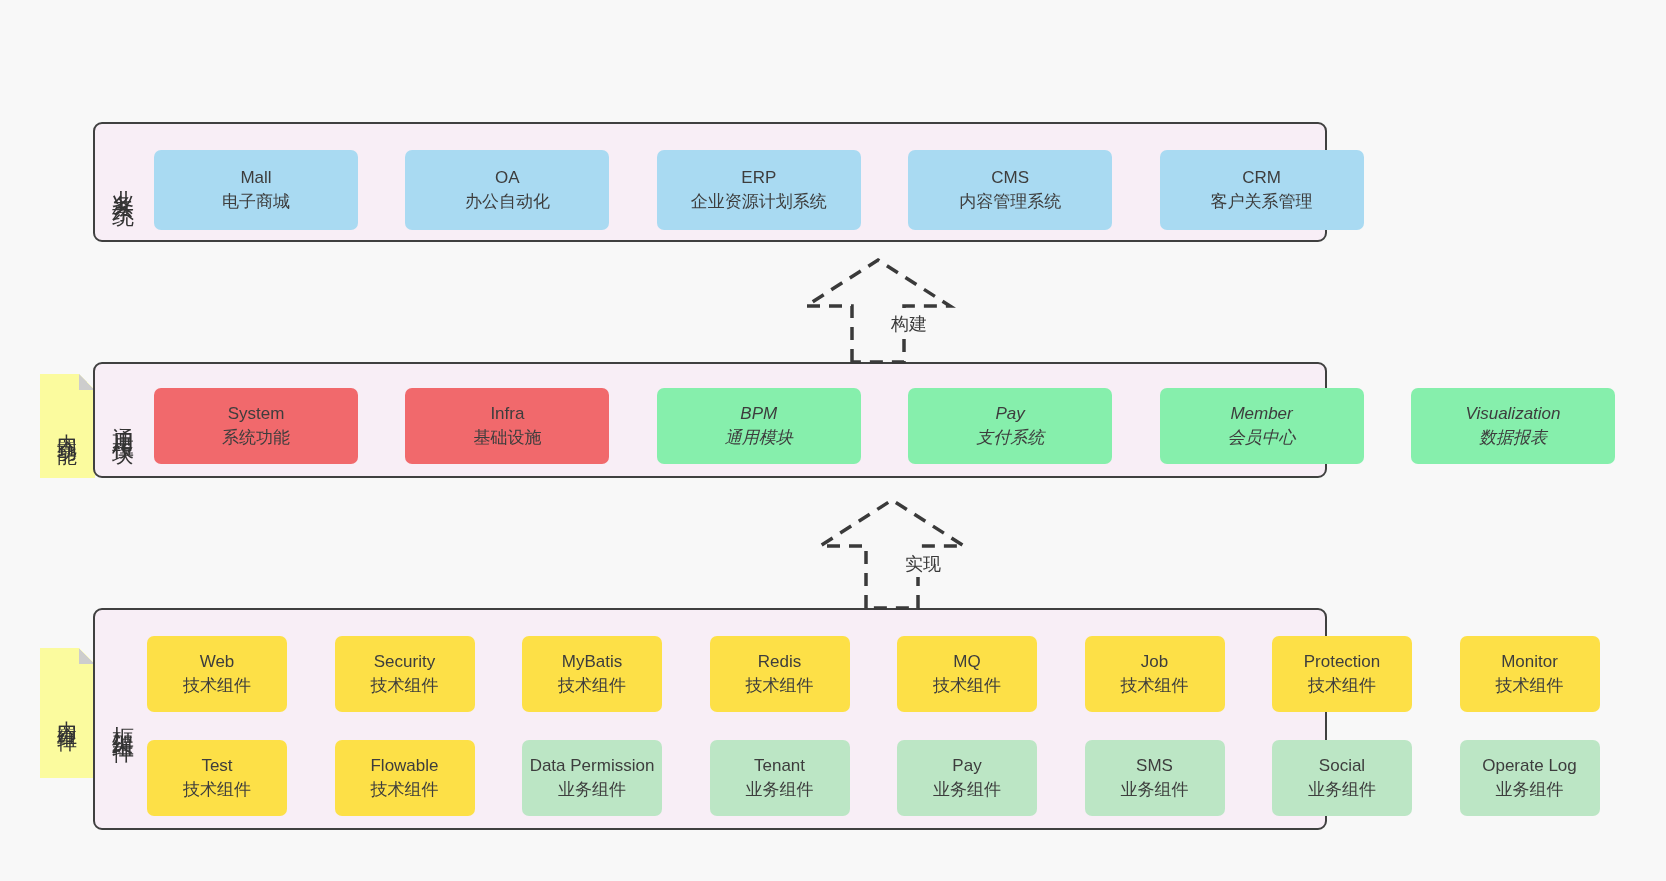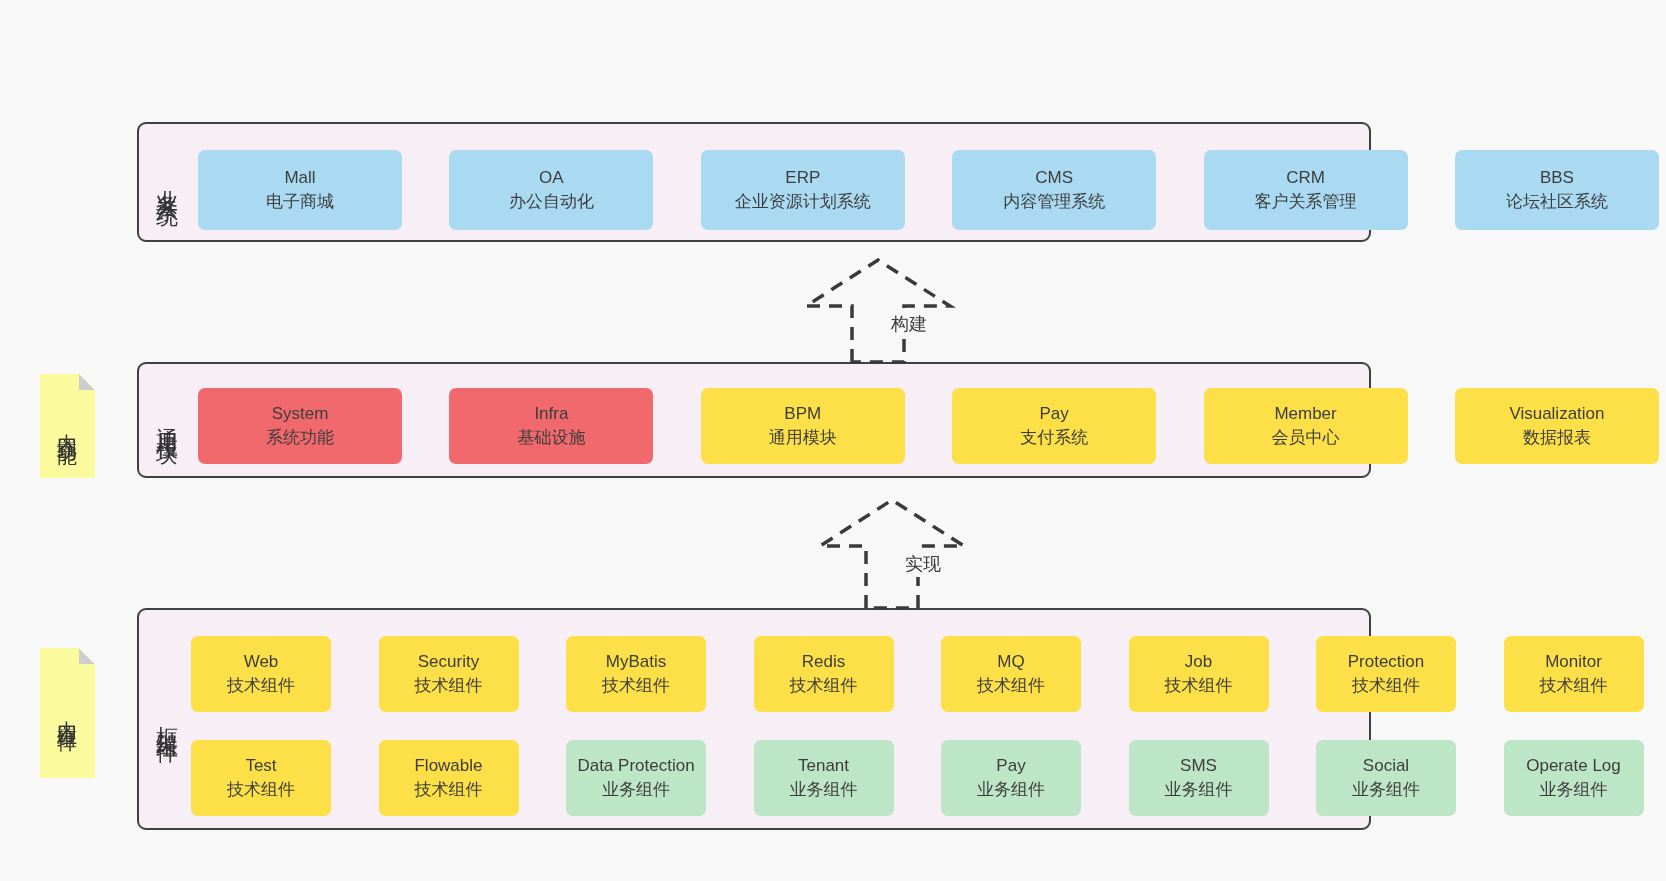--- a/index.html
+++ b/index.html
@@ -8,21 +8,21 @@
     background:#f8f8f8;
     font-family:"Liberation Sans","DejaVu Sans",sans-serif;
     color:#3b3b3b;
   }
   .canvas{position:absolute;inset:0;}
 
   
   .panel{
     position:absolute;left:93px;width:1234px;
     background:#f8eef6;border:2.5px solid #404040;border-radius:9px;
-    box-sizing:border-box;z-index:2;margin-left:44px;
+    box-sizing:border-box;z-index:2;
   }
   .vlabel{
     position:absolute;left:10px;top:0;bottom:0;width:36px;
     display:flex;align-items:center;justify-content:center;
   }
   .vtext{
     writing-mode:vertical-rl;text-orientation:upright;
     font-size:22px;letter-spacing:5px;color:#333;line-height:1;
   }
 
@@ -35,21 +35,21 @@
     align-items:center;justify-content:center;
     text-align:center;box-sizing:border-box;padding:2px 6px;
   }
   .w204{width:204px;}
   .w140{width:140px;}
   .h80{height:80px;}
   .h76{height:76px;}
   .box-en,.box-zh{font-size:17px;line-height:24px;color:#3d3d3d;}
   .blue{background:#a9daf2;}
   .red{background:#f1696c;}
-  .pink{background:#fde047;}
+  .pink{background:#86efac;font-style:italic;}
   .green{background:#fde047;}
   .lgreen{background:#bce6c5;}
 
   
   .note{
     position:absolute;left:40px;width:55px;z-index:1;
     background:#fbfb9e;
     clip-path:polygon(0 0,calc(100% - 16px) 0,100% 16px,100% 100%,0 100%);
     display:flex;align-items:center;justify-content:center;
     box-shadow:0 1px 2px rgba(0,0,0,.15);
@@ -104,24 +104,20 @@
         <div class="box-zh">企业资源计划系统</div>
       </div>
       <div class="box blue w204 h80">
         <div class="box-en">CMS</div>
         <div class="box-zh">内容管理系统</div>
       </div>
       <div class="box blue w204 h80">
         <div class="box-en">CRM</div>
         <div class="box-zh">客户关系管理</div>
       </div>
-      <div class="box blue w204 h80">
-        <div class="box-en">BBS</div>
-        <div class="box-zh">论坛社区系统</div>
-      </div>
     </div>
   </section>
 
   <svg class="arrow" style="left:794px;top:254px;" width="168" height="112" viewBox="0 0 168 112">
     <polygon points="58,108 58,52 12,52 84,6 156,52 110,52 110,108"></polygon>
   </svg>
   <div class="arrow-label" style="left:878px;top:311px;">构建</div>
 
   <section class="panel" style="top:362px;height:116px;">
     <div class="vlabel">
@@ -201,21 +197,21 @@
     <div class="row row-8" style="top:130px;">
       <div class="box green w140 h76">
         <div class="box-en">Test</div>
         <div class="box-zh">技术组件</div>
       </div>
       <div class="box green w140 h76">
         <div class="box-en">Flowable</div>
         <div class="box-zh">技术组件</div>
       </div>
       <div class="box lgreen w140 h76">
-        <div class="box-en">Data Protection</div>
+        <div class="box-en">Data Permission</div>
         <div class="box-zh">业务组件</div>
       </div>
       <div class="box lgreen w140 h76">
         <div class="box-en">Tenant</div>
         <div class="box-zh">业务组件</div>
       </div>
       <div class="box lgreen w140 h76">
         <div class="box-en">Pay</div>
         <div class="box-zh">业务组件</div>
       </div>

